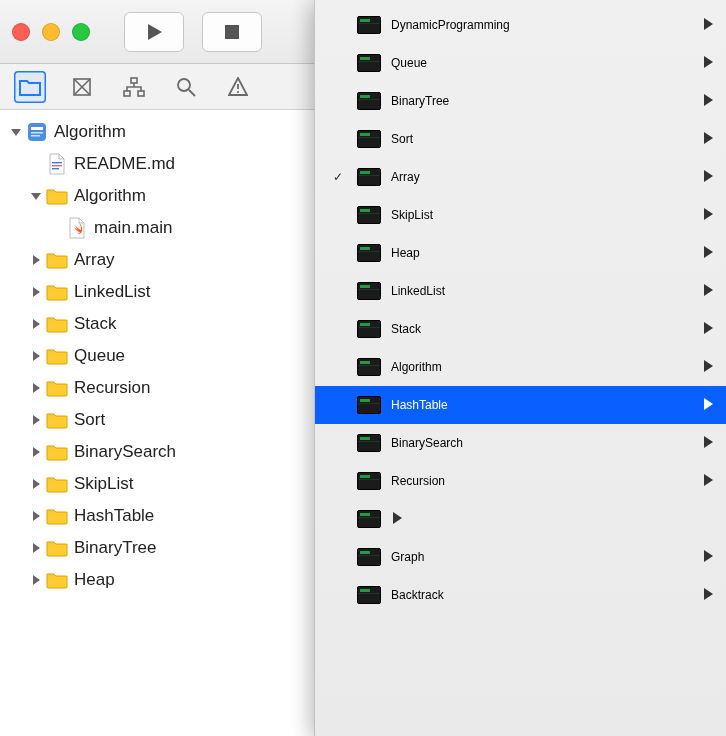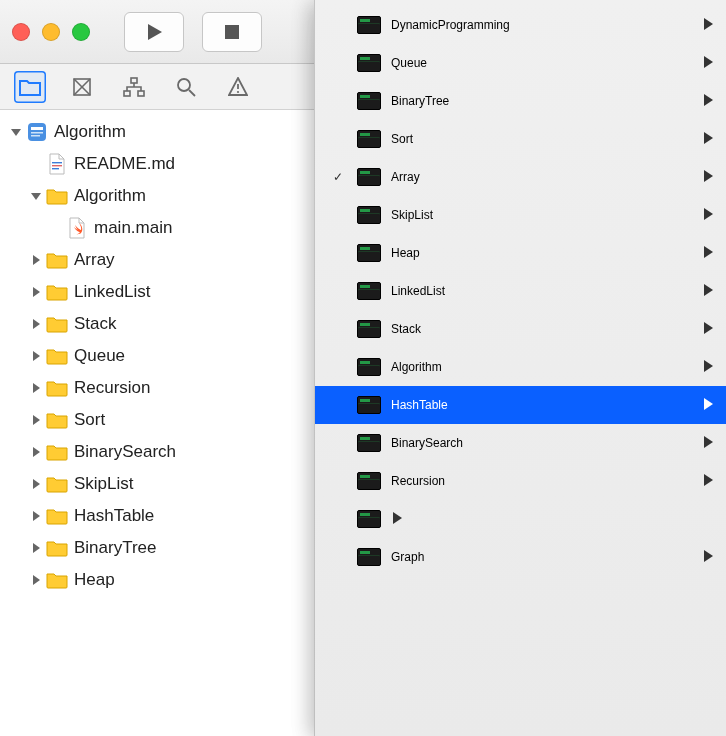--- a/index.html
+++ b/index.html
@@ -530,13 +530,23 @@
     <div class="menu-row">
     <span class="check"></span>
     <span class="tgt-icon"></span>
     <span class="lbl">Graph</span>
     <span class="arrow">
       <svg width="12" height="14" viewBox="0 0 12 14">
           <polygon points="2,1 11,7 2,13" fill="currentColor"></polygon>
         </svg>
     </span>
   </div>
+    <div class="menu-row">
+    <span class="check"></span>
+    <span class="tgt-icon"></span>
+    <span class="lbl">Backtrack</span>
+    <span class="arrow">
+      <svg width="12" height="14" viewBox="0 0 12 14">
+          <polygon points="2,1 11,7 2,13" fill="currentColor"></polygon>
+        </svg>
+    </span>
+  </div>
   </div>
 
 </body></html>

